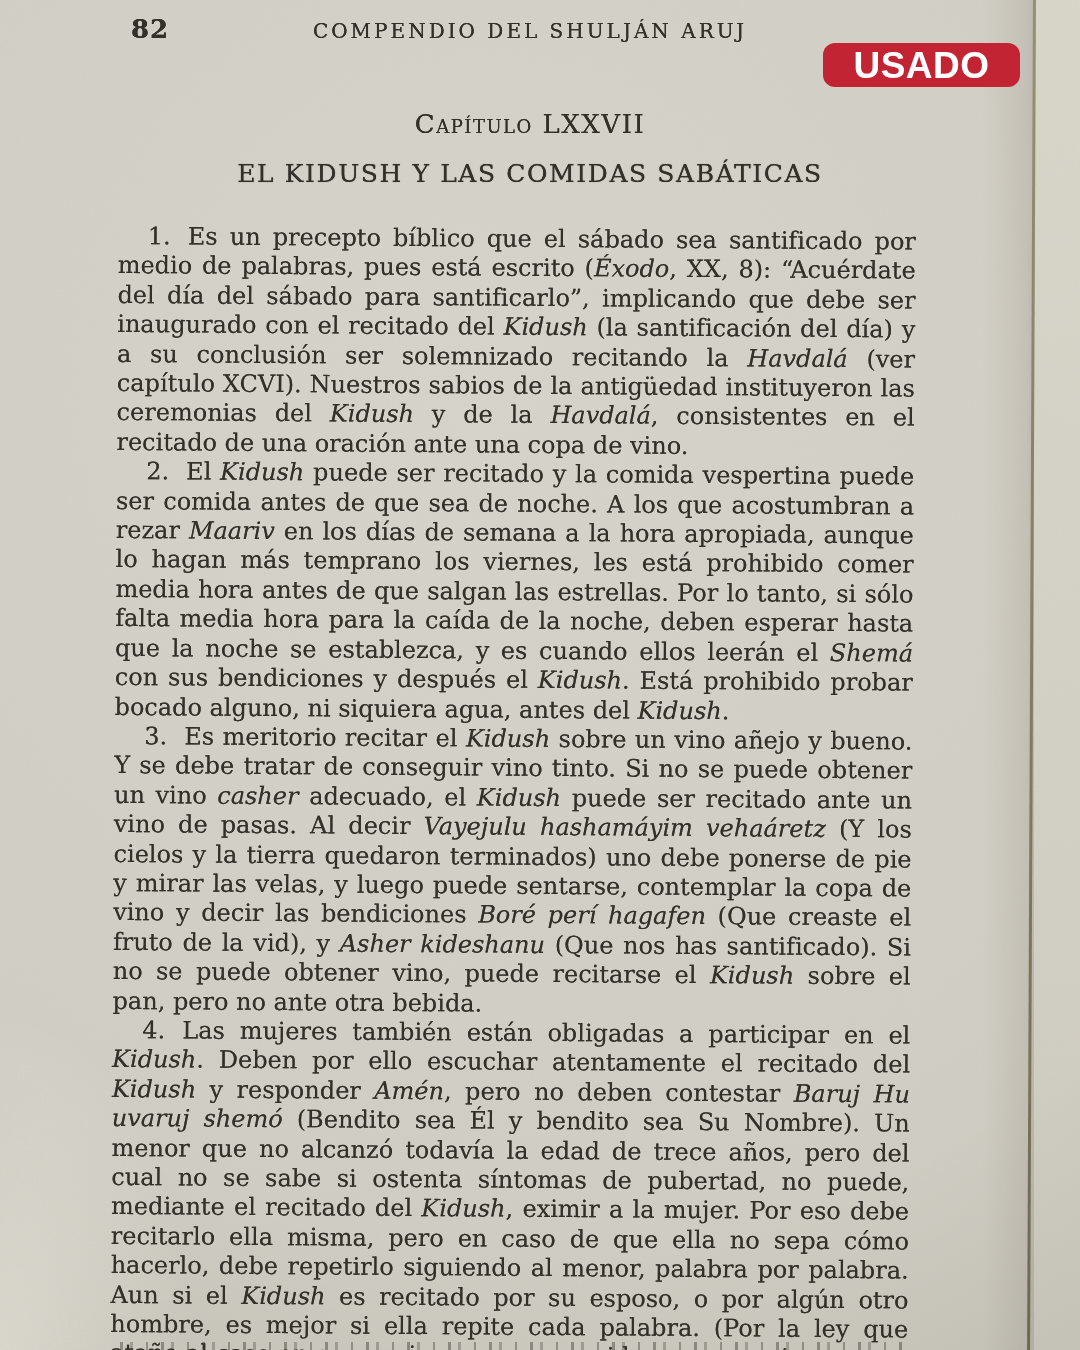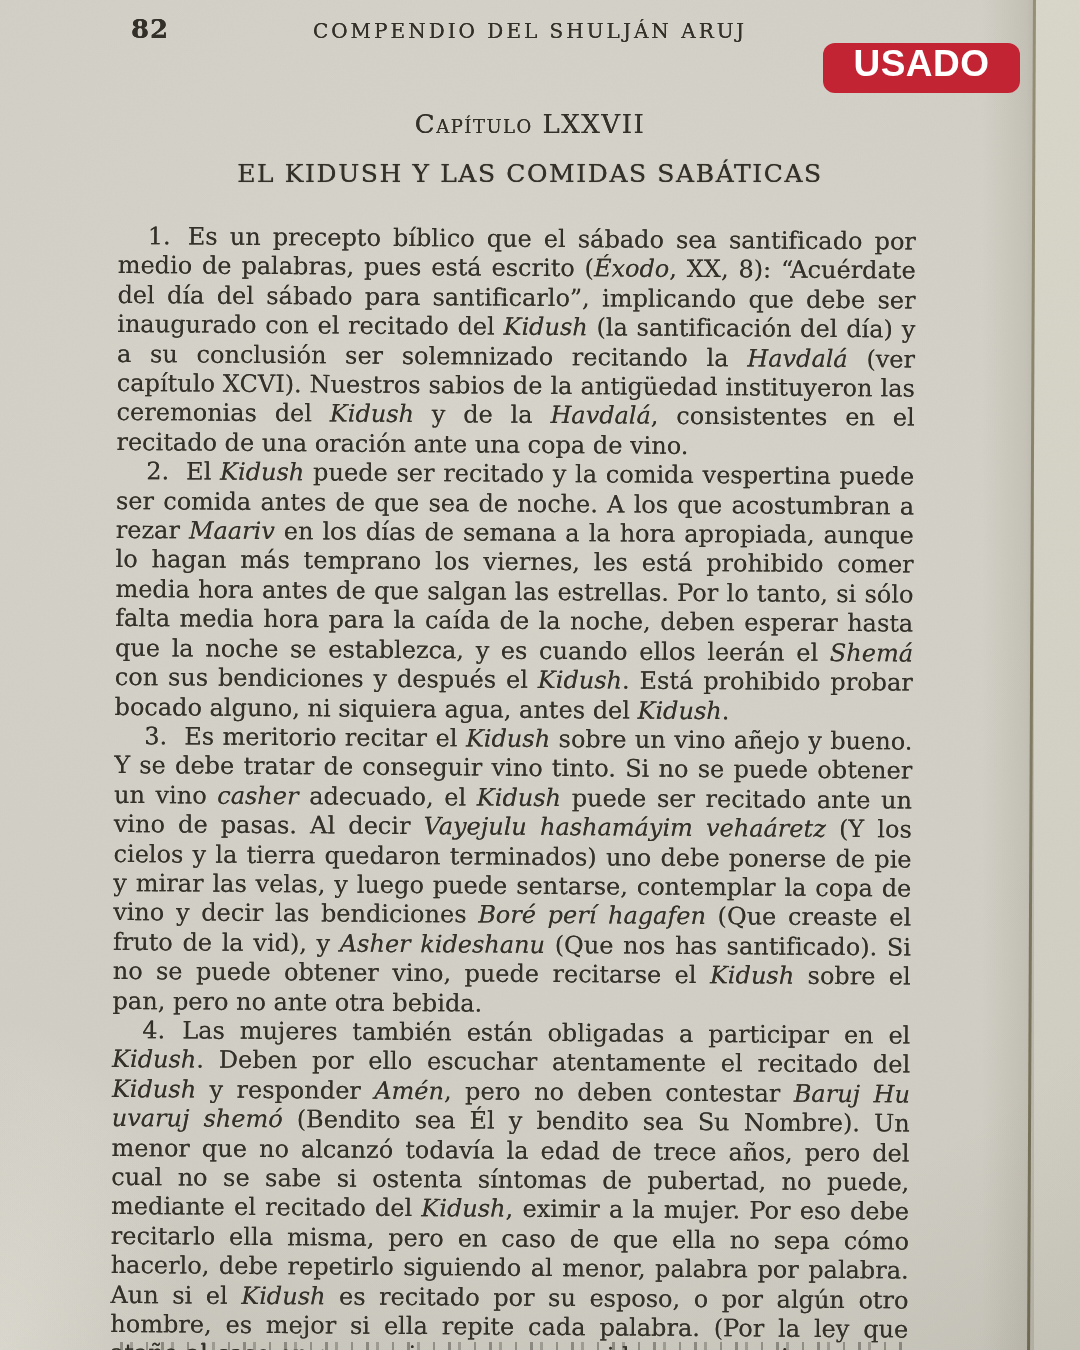--- a/index.html
+++ b/index.html
@@ -95,27 +95,27 @@
 
   .grain { position: absolute; inset: 0; pointer-events: none; }
   .vignette {
     position: absolute; inset: 0; pointer-events: none;
     background: radial-gradient(125% 100% at 50% 35%,
       rgba(0,0,0,0) 58%, rgba(62,58,45,0.08) 82%, rgba(62,58,45,0.17) 100%);
   }
 
   .badge {
     position: absolute; left: 823px; top: 43px;
-    width: 197px; height: 50px;
+    width: 197px; height: 44px;
     border-radius: 12px;
     background: var(--badge-red, #c22433);
     color: var(--badge-text, #ffffff);
     font-family: "Liberation Sans", sans-serif;
     font-weight: bold; font-size: 37px; letter-spacing: 0.5px;
-    display: flex; align-items: flex-start; justify-content: center;
+    display: flex; align-items: flex-end; justify-content: center;
   }
 </style>
 </head>
 <body>
 
 <div class="photo">
 
   <div class="edge-strip"></div>
   <div class="edge-shade"></div>
   <div class="edge-line"></div>

